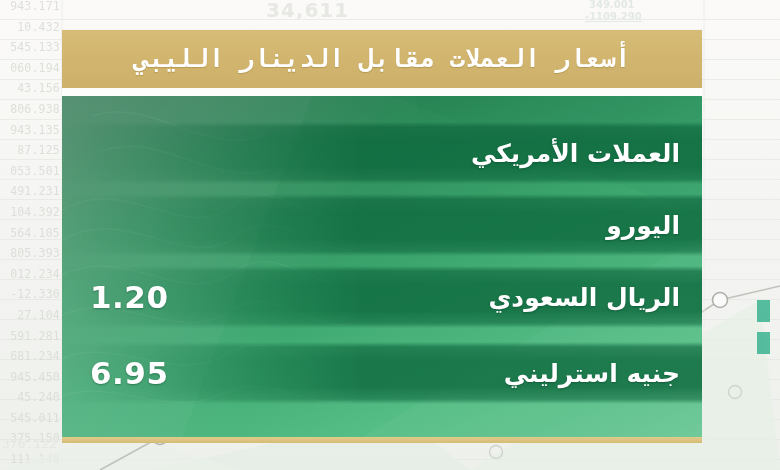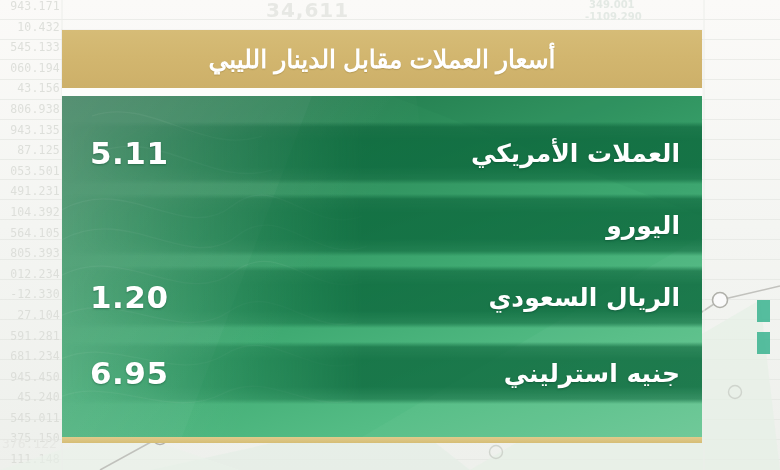--- a/index.html
+++ b/index.html
@@ -21,21 +21,21 @@
     user-select:none;
   }
   #numcol-left{left:-2px;}
 
   .bg-topnum{
     position:absolute;font-family:"DejaVu Sans","Liberation Sans",sans-serif;
     color:#e7e8e4;font-weight:700;white-space:pre;user-select:none;
   }
   #topnum-center{left:266px;top:-2px;font-size:20px;letter-spacing:1px;}
   #topnum-right1{left:589px;top:-1px;font-size:10px;color:#e3e9e4;text-align:right;}
-  #topnum-right2{left:585px;top:11px;font-size:10px;color:#e3e9e4;}
+  #topnum-right2{left:585px;top:11px;font-size:10px;color:#e3e9e4;text-decoration:underline;}
 
   
   #bg-rules{position:absolute;left:0;top:0;width:780px;height:470px;
     background-image:repeating-linear-gradient(180deg,
        rgba(228,230,226,.0) 0px, rgba(228,230,226,.0) 19px,
        rgba(223,226,221,.55) 19px, rgba(223,226,221,.55) 20px);}
 
   #bg-shapes{position:absolute;left:0;top:0;}
 
   
@@ -45,21 +45,21 @@
   #card-header{
     position:absolute;left:0;top:0;width:640px;height:58px;
     background:linear-gradient(180deg,#d6bc77 0%,#d2b66f 45%,#cdb069 100%);
     display:flex;align-items:center;justify-content:center;
     box-shadow:0 0 0 1px rgba(0,0,0,.02);
   }
   #card-title{
     color:#ffffff;font-size:25px;font-weight:700;
     direction:rtl;letter-spacing:0px;
     text-shadow:0 1px 1px rgba(120,95,30,.28);
-    font-family:Liberation Sans, sans-serif;
+    font-family:Liberation Mono, monospace;
   }
   #header-gap{position:absolute;left:0;top:58px;width:640px;height:8px;background:#fdfdfb;}
 
   #card-body{
     position:absolute;left:0;top:66px;width:640px;height:341px;
     overflow:hidden;
     background:
       linear-gradient(115deg, rgba(255,255,255,.13) 0%, rgba(255,255,255,0) 42%),
       linear-gradient(160deg,#1f6b44 0%,#2b8a58 26%,#3faa72 55%,#55bd86 78%,#6cc796 100%);
   }
@@ -190,21 +190,20 @@
         <polygon points="300,341 640,140 640,341"></polygon>
       </g>
       <g fill="#0b5c37" fill-opacity="0.10">
         <polygon points="330,0 640,0 640,120"></polygon>
       </g>
     </svg>
     <div id="body-sheen"></div>
 
     <div class="row" style="top:26px">
       <div class="row-band"></div>
-      <div class="row-value">5.11</div>
       <div class="row-name">العملات الأمريكي</div>
     </div>
 
     <div class="row" style="top:98px">
       <div class="row-band"></div>
       <div class="row-name">اليورو</div>
     </div>
 
     <div class="row" style="top:170px">
       <div class="row-band"></div>

